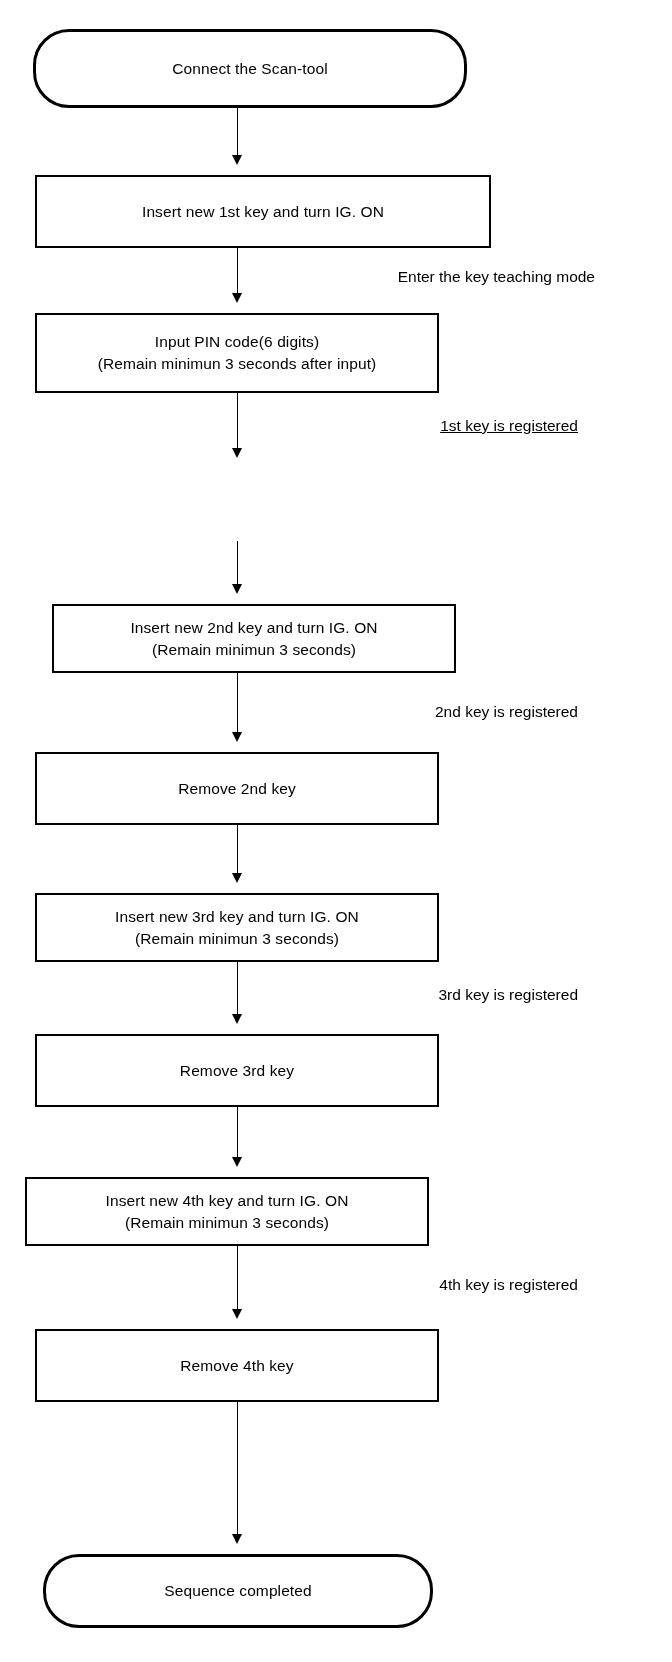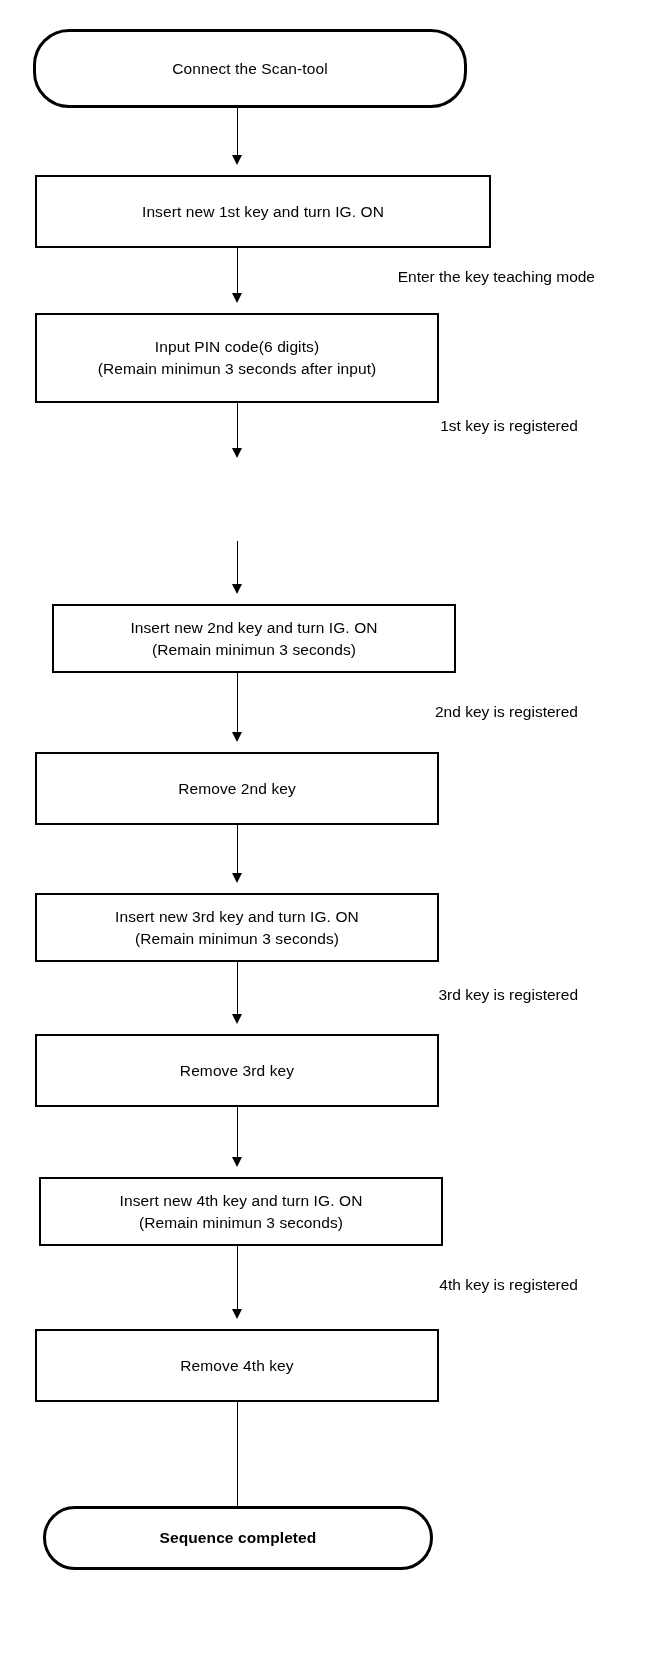--- a/index.html
+++ b/index.html
@@ -106,21 +106,21 @@
   <div class="arrowhead" style="left:232px; top:1534px;"></div>
 
   <div class="node terminal" style="left:33px; top:29px; width:434px; height:79px;">
     <span class="node-text">Connect the Scan-tool</span>
   </div>
 
   <div class="node" style="left:35px; top:175px; width:456px; height:73px;">
     <span class="node-text">Insert new 1st key and turn IG. ON</span>
   </div>
 
-  <div class="node" style="left:35px; top:313px; width:404px; height:90px;">
+  <div class="node" style="left:35px; top:313px; width:404px; height:80px;">
     <span class="node-text">Input PIN code(6 digits)
 (Remain minimun 3 seconds after input)</span>
   </div>
 
 
   <div class="node" style="left:52px; top:604px; width:404px; height:69px;">
     <span class="node-text">Insert new 2nd key and turn IG. ON
 (Remain minimun 3 seconds)</span>
   </div>
 
@@ -130,32 +130,32 @@
 
   <div class="node" style="left:35px; top:893px; width:404px; height:69px;">
     <span class="node-text">Insert new 3rd key and turn IG. ON
 (Remain minimun 3 seconds)</span>
   </div>
 
   <div class="node" style="left:35px; top:1034px; width:404px; height:73px;">
     <span class="node-text">Remove 3rd key</span>
   </div>
 
-  <div class="node" style="left:39px; top:1177px; width:404px; height:69px;">
+  <div class="node" style="left:25px; top:1177px; width:404px; height:69px;">
     <span class="node-text">Insert new 4th key and turn IG. ON
 (Remain minimun 3 seconds)</span>
   </div>
 
   <div class="node" style="left:35px; top:1329px; width:404px; height:73px;">
     <span class="node-text">Remove 4th key</span>
   </div>
 
-  <div class="node terminal" style="left:43px; top:1506px; width:390px; height:64px;font-weight:bold;">
+  <div class="node terminal" style="left:43px; top:1554px; width:390px; height:74px;">
     <span class="node-text">Sequence completed</span>
   </div>
 
   <div class="edge-label" style="right:77px; top:268px;">Enter the key teaching mode</div>
-  <div class="edge-label" style="right:94px; top:417px;">1st key is registered</div>
+  <div class="edge-label" style="right:94px; top:417px;text-decoration:underline;">1st key is registered</div>
   <div class="edge-label" style="right:94px; top:703px;">2nd key is registered</div>
   <div class="edge-label" style="right:94px; top:986px;">3rd key is registered</div>
   <div class="edge-label" style="right:94px; top:1276px;">4th key is registered</div>
 
 </div>
 
 </body></html>

